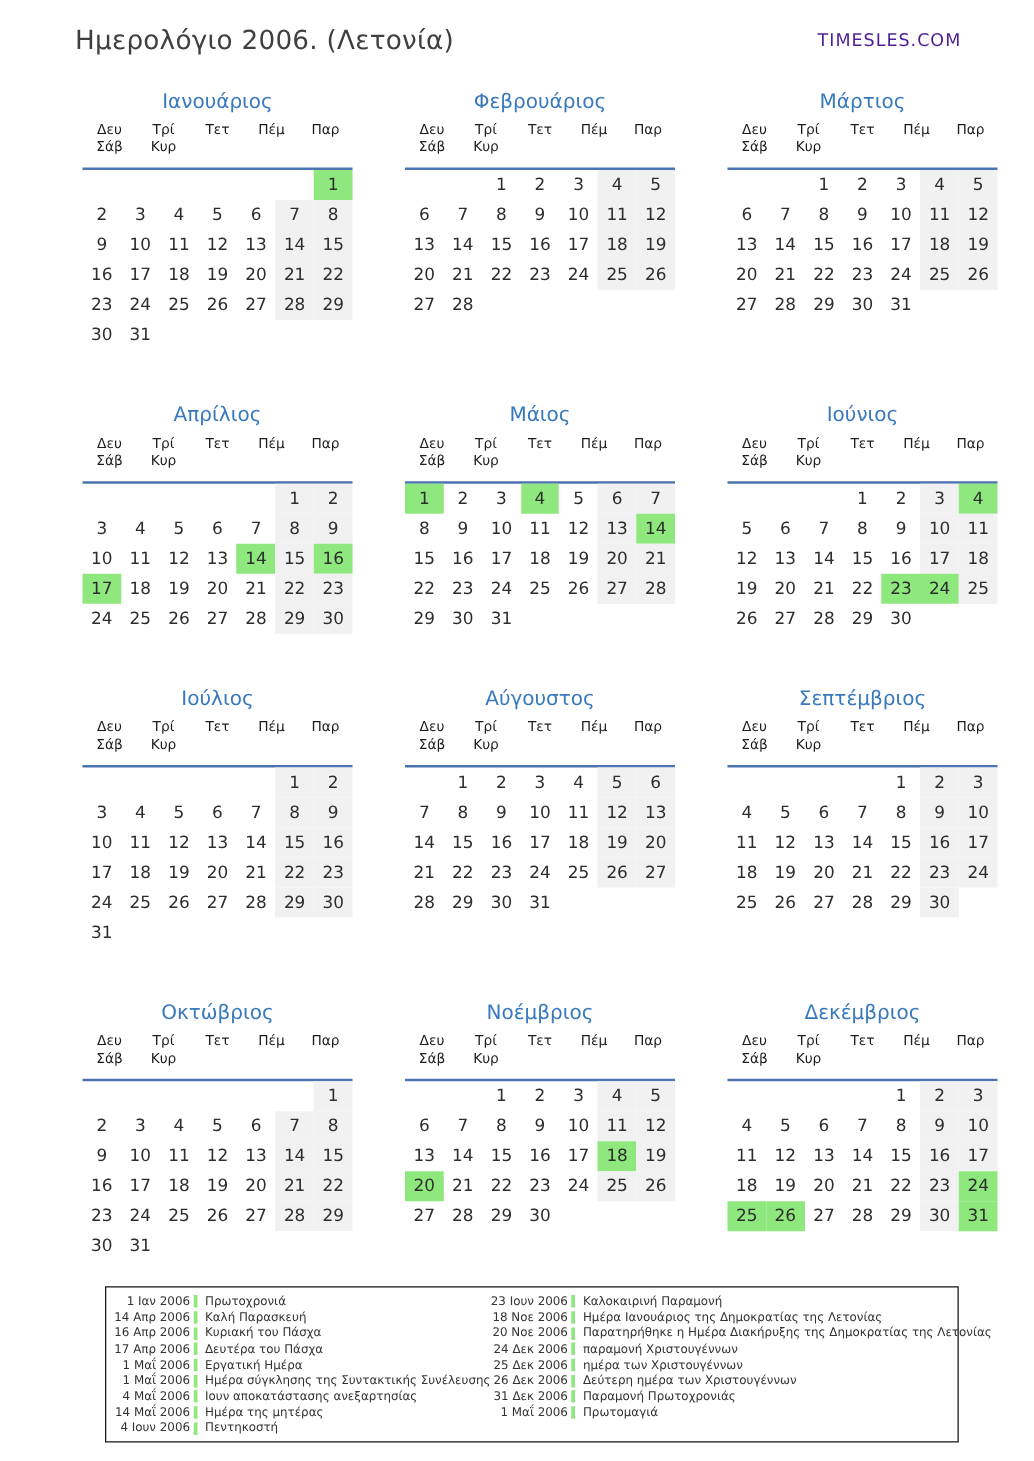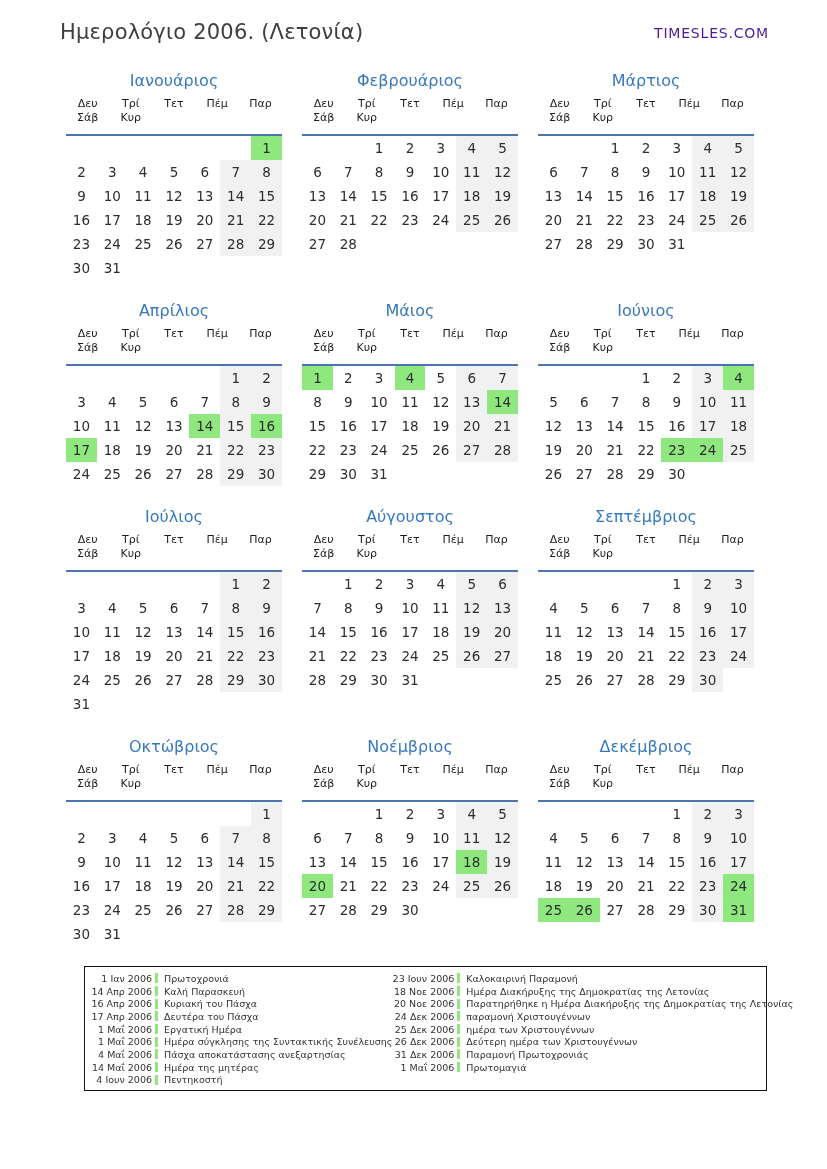--- a/index.html
+++ b/index.html
@@ -14,21 +14,21 @@
     font-family:"DejaVu Sans","Liberation Sans",sans-serif;
     color:#2d2d2d;overflow:hidden;
   }
   .header{display:flex;justify-content:space-between;align-items:flex-start;padding:20px 58px 0 60px;gap:16px;}
   .page-title{font-size:21px;font-weight:400;color:#3f3f3f;margin:0;letter-spacing:.2px;}
   .brand{font-size:14px;color:#4c1d95;text-decoration:none;letter-spacing:.8px;margin-top:5px;cursor:pointer;}
 
   .months-grid{
     margin:27px 0 0 66px;width:690px;
     display:grid;grid-template-columns:repeat(3,216px);
-    column-gap:20px;row-gap:21px;align-items:start;
+    column-gap:20px;row-gap:21px;align-items:start;gap:42px;
   }
   .month{width:216px;}
   .month-title{text-align:center;font-size:16px;color:var(--accent);margin-bottom:7px;}
   .dow-row{display:grid;grid-template-columns:repeat(5,1fr);border-bottom:2px solid var(--line);padding-bottom:9px;}
   .dow{text-align:center;font-size:11px;color:#1c1c1c;height:14px;line-height:14px;}
   .weeks{display:grid;grid-template-columns:repeat(7,1fr);}
   .day{height:24px;line-height:24px;text-align:center;font-size:13.5px;color:#2d2d2d;}
   .day.weekend{background:var(--wk);}
   .day.holiday{background:var(--hol);}
 
@@ -690,21 +690,21 @@
           <span class="llabel">Εργατική Ημέρα</span>
         </div>
         <div class="lrow">
           <span class="ldate">1 Μαΐ 2006</span>
           <span class="lbar"></span>
           <span class="llabel">Ημέρα σύγκλησης της Συντακτικής Συνέλευσης</span>
         </div>
         <div class="lrow">
           <span class="ldate">4 Μαΐ 2006</span>
           <span class="lbar"></span>
-          <span class="llabel">Πάσχα αποκατάστασης ανεξαρτησίας</span>
+          <span class="llabel">Ιουν αποκατάστασης ανεξαρτησίας</span>
         </div>
         <div class="lrow">
           <span class="ldate">14 Μαΐ 2006</span>
           <span class="lbar"></span>
           <span class="llabel">Ημέρα της μητέρας</span>
         </div>
         <div class="lrow">
           <span class="ldate">4 Ιουν 2006</span>
           <span class="lbar"></span>
           <span class="llabel">Πεντηκοστή</span>
@@ -712,21 +712,21 @@
       </div>
       <div class="rcol">
         <div class="lrow">
           <span class="ldate">23 Ιουν 2006</span>
           <span class="lbar"></span>
           <span class="llabel">Καλοκαιρινή Παραμονή</span>
         </div>
         <div class="lrow">
           <span class="ldate">18 Νοε 2006</span>
           <span class="lbar"></span>
-          <span class="llabel">Ημέρα Διακήρυξης της Δημοκρατίας της Λετονίας</span>
+          <span class="llabel">Ημέρα Ιανουάριος της Δημοκρατίας της Λετονίας</span>
         </div>
         <div class="lrow">
           <span class="ldate">20 Νοε 2006</span>
           <span class="lbar"></span>
           <span class="llabel">Παρατηρήθηκε η Ημέρα Διακήρυξης της Δημοκρατίας της Λετονίας</span>
         </div>
         <div class="lrow">
           <span class="ldate">24 Δεκ 2006</span>
           <span class="lbar"></span>
           <span class="llabel">παραμονή Χριστουγέννων</span>

